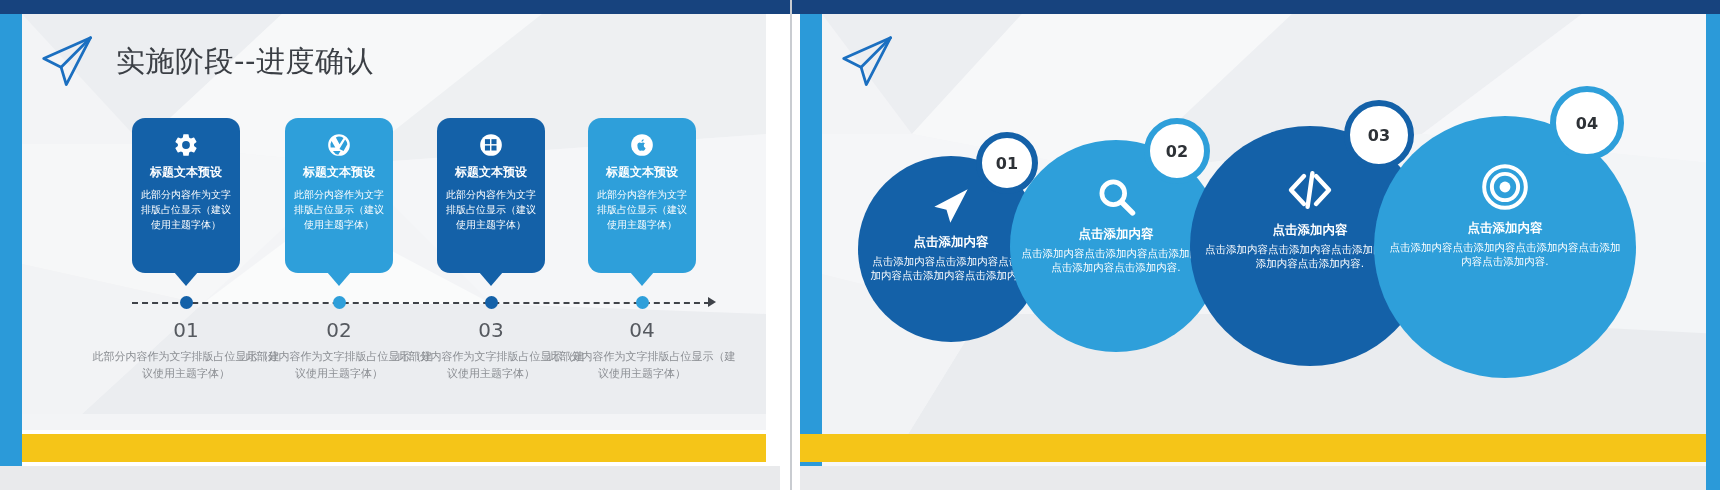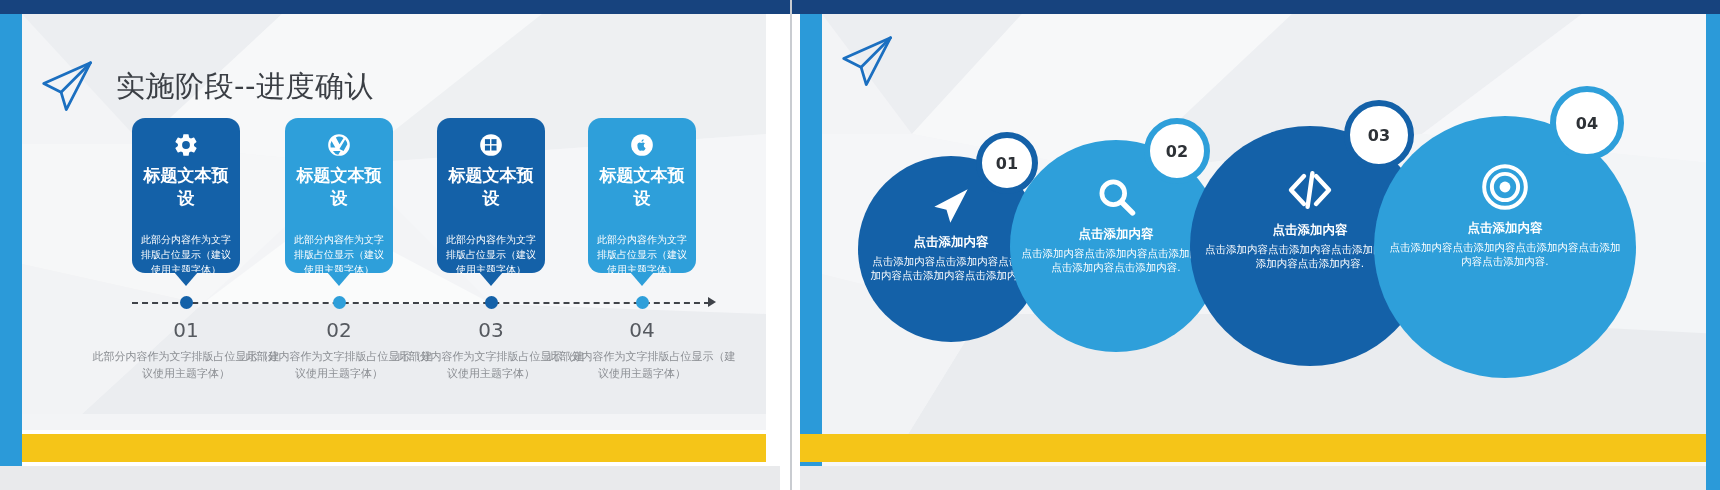--- a/index.html
+++ b/index.html
@@ -53,21 +53,21 @@
          color:#fff; text-align:center; padding:12px 9px 8px; }
   .card::after{ content:""; position:absolute; left:50%; bottom:-13px;
          transform:translateX(-50%); width:0;height:0;
          border-left:12px solid transparent; border-right:12px solid transparent; }
   .card.dk{ background:#1461a8; }
   .card.dk::after{ border-top:14px solid #1461a8; }
   .card.lt{ background:#2e9fda; }
   .card.lt::after{ border-top:14px solid #2e9fda; }
   .card-ico{ height:30px; display:flex; align-items:center; justify-content:center; margin-bottom:4px; }
   .card-ico svg{ width:26px; height:26px; fill:#fff; }
-  .card-h{ font-size:17px; font-weight:bold; margin-bottom:22px; font-family:"DejaVu Sans",sans-serif; }
+  .card-h{ font-size:12px; font-weight:bold; margin-bottom:6px; font-family:"DejaVu Sans",sans-serif; }
   .card-b{ font-size:10px; line-height:15px; font-family:"DejaVu Sans",sans-serif; }
 
   
   .tl-line{ position:absolute; height:0; border-top:2px dashed #3f4349; }
   .tl-arrow{ position:absolute; width:0;height:0;
              border-left:8px solid #3f4349; border-top:5px solid transparent;
              border-bottom:5px solid transparent; }
   .tl-dot{ position:absolute; width:13px;height:13px; border-radius:50%; }
   .tl-dot.dk{ background:#1461a8; }
   .tl-dot.lt{ background:#2e9fda; }
@@ -101,21 +101,21 @@
         <polygon points="0,0 260,0 120,130" fill="#eceef1"></polygon>
         <polygon points="260,0 520,0 330,150 120,130" fill="#f7f8f9"></polygon>
         <polygon points="520,0 744,0 744,120 330,150" fill="#eef0f2"></polygon>
         <polygon points="0,130 120,130 330,150 180,290 0,250" fill="#f6f7f8"></polygon>
         <polygon points="330,150 744,120 744,300 470,290" fill="#f5f6f8"></polygon>
         <polygon points="180,290 470,290 744,300 744,400 60,400" fill="#ebedf0"></polygon>
         <polygon points="0,250 180,290 60,400 0,400" fill="#f2f3f5"></polygon>
         <polygon points="300,200 470,290 180,290" fill="#fafbfb"></polygon>
       </svg>
 
-      <div class="title-row" style="left:18px; top:22px;margin-top:25px;">
+      <div class="title-row" style="left:18px; top:22px;">
         <svg class="plane" viewBox="0 0 64 60">
           <path d="M4 26 L58 2 L30 56 L24 36 Z" fill="none" stroke="#1b6fc0" stroke-width="3.2" stroke-linejoin="round"></path>
           <path d="M24 36 L58 2" fill="none" stroke="#1b6fc0" stroke-width="3.2" stroke-linecap="round"></path>
         </svg>
         <span class="title-text">实施阶段--进度确认</span>
       </div>
 
       <div id="left-cards">
           <div class="card dk" style="left: 110px; top: 104px;">
             <div class="card-ico">

